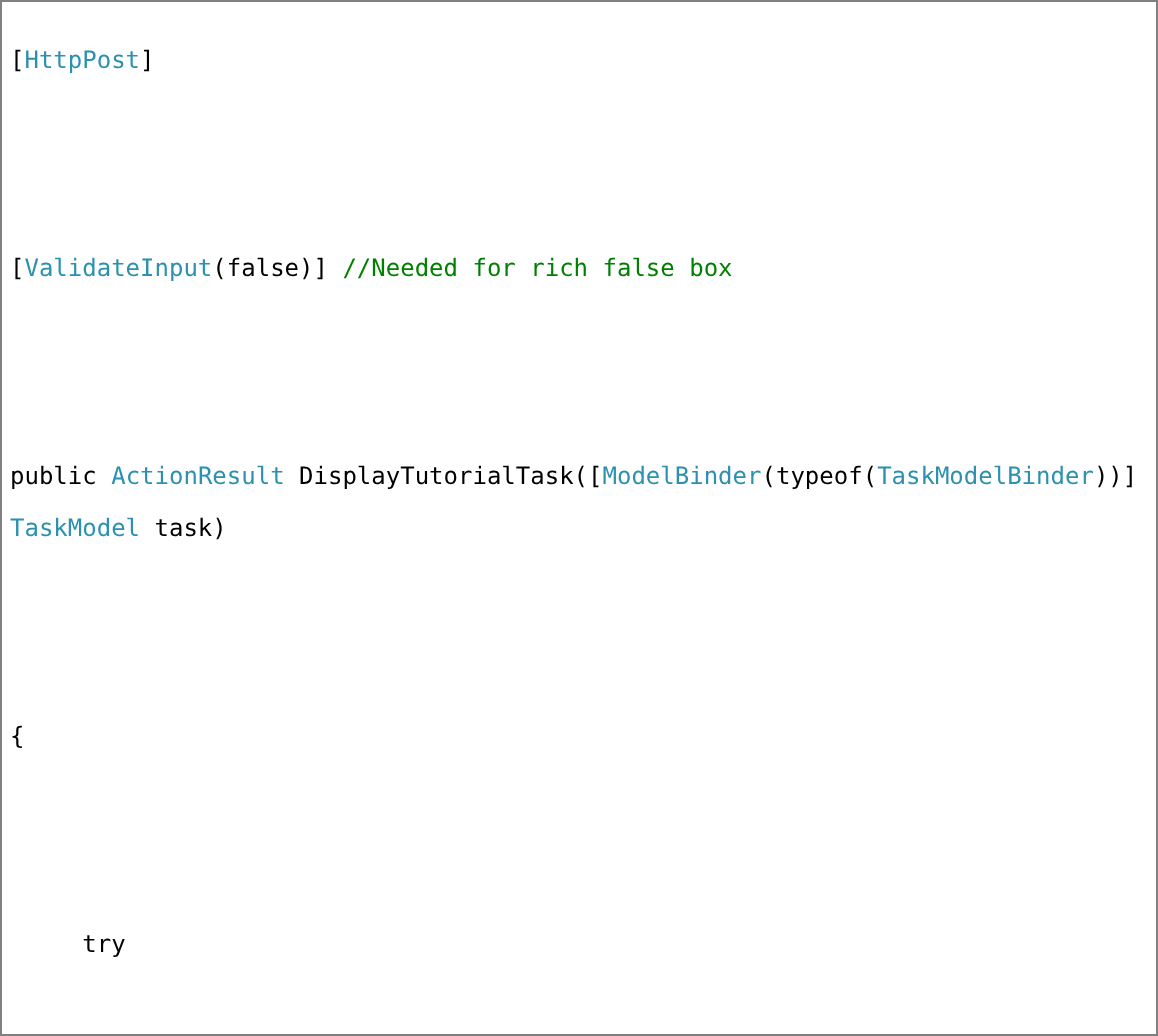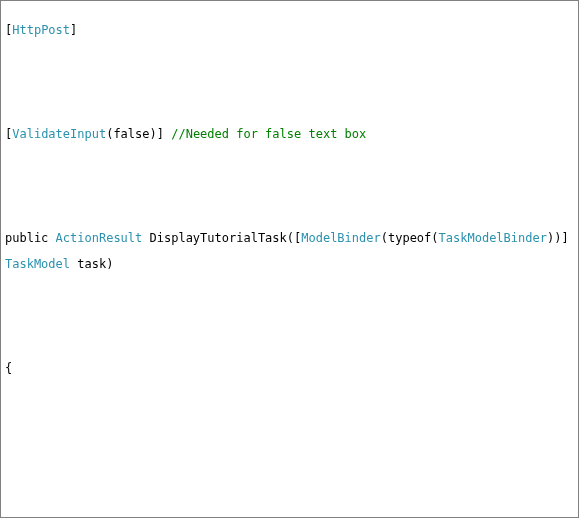--- a/index.html
+++ b/index.html
@@ -39,26 +39,27 @@
   .tok-keyword { color: #000000; }
   .tok-type    { color: #2b91af; }
   .tok-comment { color: #008000; }
 </style>
 </head>
 <body>
 
 <div id="code-viewer">
   <pre id="code-block"><span class="ln"><span class="tok-plain">[</span><span class="tok-type">HttpPost</span><span class="tok-plain">]</span></span>
 <span class="ln">&nbsp;</span>
-<span class="ln"><span class="tok-plain">[</span><span class="tok-type">ValidateInput</span><span class="tok-plain">(</span><span class="tok-keyword">false</span><span class="tok-plain">)] </span><span class="tok-comment">//Needed for false text box</span></span>
+<span class="ln"><span class="tok-plain">[</span><span class="tok-type">ValidateInput</span><span class="tok-plain">(</span><span class="tok-keyword">false</span><span class="tok-plain">)] </span><span class="tok-comment">//Needed for rich false box</span></span>
 <span class="ln">&nbsp;</span>
 <span class="ln"><span class="tok-keyword">public</span><span class="tok-plain"> </span><span class="tok-type">ActionResult</span><span class="tok-plain"> DisplayTutorialTask([</span><span class="tok-type">ModelBinder</span><span class="tok-plain">(</span><span class="tok-keyword">typeof</span><span class="tok-plain">(</span><span class="tok-type">TaskModelBinder</span><span class="tok-plain">))] </span><span class="tok-type">TaskModel</span><span class="tok-plain"> task)</span></span>
 <span class="ln">&nbsp;</span>
 <span class="ln"><span class="tok-plain">{</span></span>
 <span class="ln">&nbsp;</span>
+<span class="ln"><span class="tok-plain">     </span><span class="tok-keyword">try</span></span>
 <span class="ln">&nbsp;</span>
 
 
 
 
 
 
 
 
 

